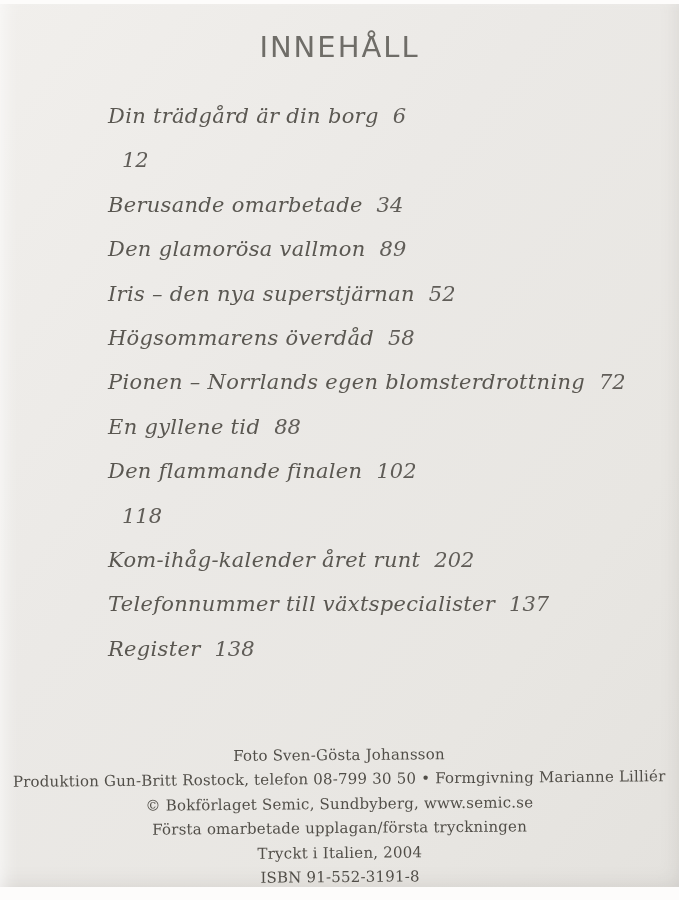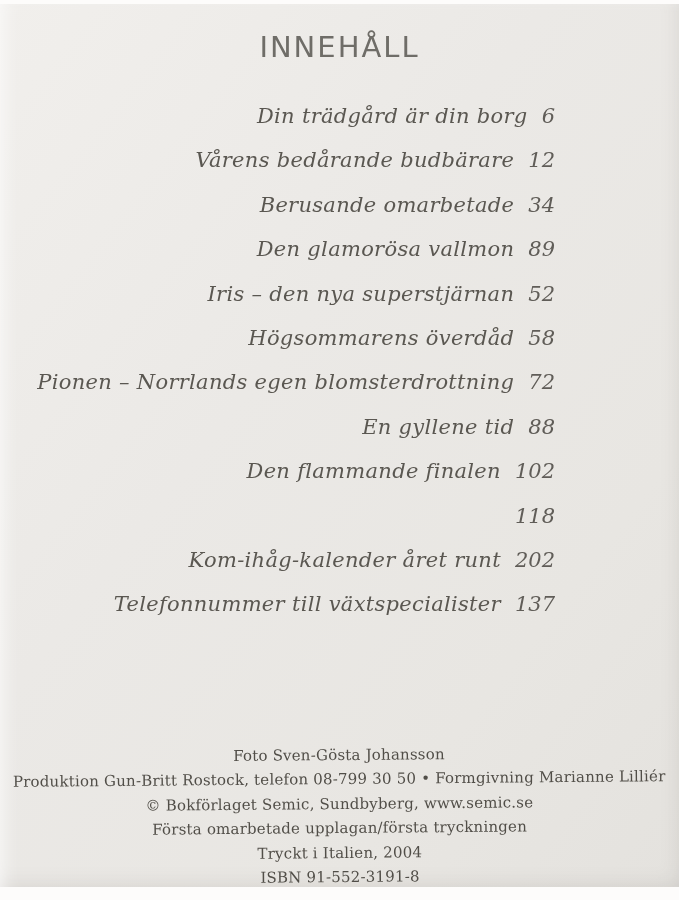--- a/index.html
+++ b/index.html
@@ -41,21 +41,21 @@
     color: #6f6d68;
   }
   .toc {
     position: absolute;
     top: 100px;
     left: 108px;
     right: 124px;
   }
   .toc-row {
     display: flex;
-    justify-content: flex-end;
+    justify-content: flex-start;
     align-items: baseline;
     height: 44.4px;
     font-style: italic;
     font-size: 21px;
     color: #5a5751;
   }
   .toc-label {
     letter-spacing: 0.3px;
     white-space: nowrap;
   }
@@ -88,21 +88,20 @@
   <div class="paper">
 
     <h1 class="page-title">INNEHÅLL</h1>
 
     <div class="toc">
       <div class="toc-row">
         <span class="toc-label">Din trädgård är din borg</span>
         <span class="toc-page">6</span>
       </div>
       <div class="toc-row">
-        <span class="toc-label">Vårens bedårande budbärare</span>
         <span class="toc-page">12</span>
       </div>
       <div class="toc-row">
         <span class="toc-label">Berusande omarbetade</span>
         <span class="toc-page">34</span>
       </div>
       <div class="toc-row">
         <span class="toc-label">Den glamorösa vallmon</span>
         <span class="toc-page">89</span>
       </div>
@@ -130,20 +129,24 @@
         <span class="toc-page">118</span>
       </div>
       <div class="toc-row">
         <span class="toc-label">Kom-ihåg-kalender året runt</span>
         <span class="toc-page">202</span>
       </div>
       <div class="toc-row">
         <span class="toc-label">Telefonnummer till växtspecialister</span>
         <span class="toc-page">137</span>
       </div>
+      <div class="toc-row">
+        <span class="toc-label">Register</span>
+        <span class="toc-page">138</span>
+      </div>
     </div>
 
     <div class="colophon">
       <div class="colophon-line">Foto Sven-Gösta Johansson</div>
       <div class="colophon-line">Produktion Gun-Britt Rostock, telefon 08-799 30 50 • Formgivning Marianne Lilliér</div>
       <div class="colophon-line">© Bokförlaget Semic, Sundbyberg, www.semic.se</div>
       <div class="colophon-line">Första omarbetade upplagan/första tryckningen</div>
       <div class="colophon-line">Tryckt i Italien, 2004</div>
       <div class="colophon-line">ISBN 91-552-3191-8</div>
     </div>

